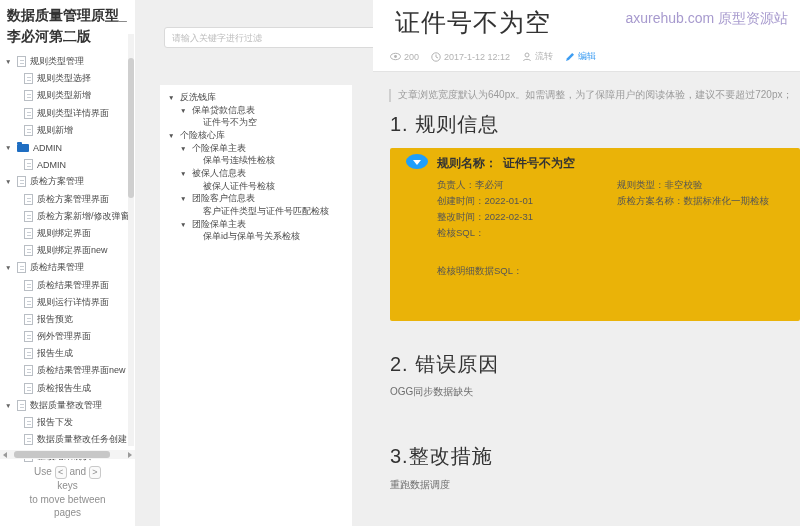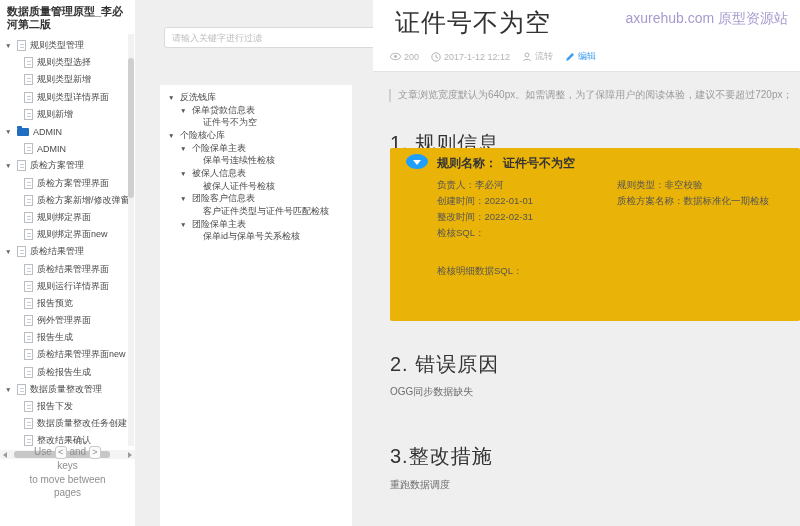--- a/index.html
+++ b/index.html
@@ -2,40 +2,40 @@
 <html><head>
 <meta charset="utf-8">
 <style>
   * { margin:0; padding:0; box-sizing:border-box; }
   html,body { width:800px; height:526px; }
   body { font-family:"Liberation Sans","DejaVu Sans",sans-serif; background:#efefef; overflow:hidden; }
   #app { position:relative; width:800px; height:526px; }
 
   
   #sidebar { position:absolute; left:0; top:0; width:135px; height:526px; background:#fff; overflow:hidden; }
-  .sb-title { padding:5px 6px 2px 7px; font-size:11px; font-weight:bold; color:#333; line-height:13px; }
+  .sb-title { padding:5px 6px 2px 7px; font-size:14px; font-weight:bold; color:#333; line-height:21px; }
   .sb-tree { margin-top:4px; }
   .s-row { height:17.2px; display:flex; align-items:center; white-space:nowrap; overflow:hidden; cursor:default; }
   .s-row .lbl { font-size:9px; color:#4a4a4a; margin-left:4px; }
   .lvl0 { padding-left:5px; }
   .lvl1 { padding-left:24px; }
   .arr { width:12px; font-size:6.5px; color:#666; flex:0 0 12px; }
   .ic-file { width:9px; height:11px; flex:0 0 9px; border:1px solid #b9bec4; background:
       linear-gradient(#c9ced4,#c9ced4) 2px 3px/4px 1px no-repeat,
       linear-gradient(#c9ced4,#c9ced4) 2px 6px/4px 1px no-repeat,#fff; }
   .ic-folder { width:12px; height:8px; flex:0 0 12px; background:#1f6ec2; border-radius:1px; position:relative; }
   .ic-folder::before { content:""; position:absolute; top:-2px; left:0; width:5px; height:2px; background:#1f6ec2; border-radius:1px 1px 0 0; }
   #sb-vscroll { position:absolute; right:1px; top:34px; width:6px; height:412px; background:#f2f2f2; }
   #sb-vscroll .thumb { position:absolute; top:24px; left:0; width:6px; height:140px; background:#cfcfcf; border-radius:3px; }
   #sb-hscroll { position:absolute; left:0; top:450px; width:135px; height:9px; background:#f4f4f4; }
   #sb-hscroll .thumb { position:absolute; left:14px; top:1px; width:96px; height:7px; background:#c7c7c7; border-radius:3px; }
   .h-arr { position:absolute; top:1.5px; width:0; height:0; border-top:3px solid transparent; border-bottom:3px solid transparent; }
   .h-arr.left { left:3px; border-right:4px solid #9a9a9a; }
   .h-arr.right { right:3px; border-left:4px solid #9a9a9a; }
-  #sb-footer { position:absolute; left:0; top:445px; width:135px; text-align:center; font-size:10px; color:#8f8f8f; line-height:13.5px; }
+  #sb-footer { position:absolute; left:0; top:465px; width:135px; text-align:center; font-size:10px; color:#8f8f8f; line-height:13.5px; }
   .key { display:inline-block; min-width:12px; padding:0 2px; border:1px solid #c9c9c9; border-radius:3px; background:#fafafa; font-size:9px; line-height:11px; color:#8f8f8f; }
 
   
   .filter-input { position:absolute; left:164px; top:27px; width:212px; height:21px; border:1px solid #dadada; border-radius:3px; background:#fff; font-size:9px; padding:0 7px; color:#555; outline:none; font-family:inherit; }
   .filter-input::placeholder { color:#bdbdbd; }
   #tree-panel { position:absolute; left:160px; top:85px; width:192px; height:441px; background:#fff; padding-top:6px; overflow:hidden; }
   .m-row { height:12.7px; display:flex; align-items:center; white-space:nowrap; cursor:default; }
   .m-row .lbl { font-size:9px; color:#4a4a4a; }
   .mlvl0 { padding-left:8px; }
   .mlvl1 { padding-left:20px; }
@@ -49,21 +49,21 @@
   .meta { position:absolute; left:17px; top:50px; display:flex; align-items:center; font-size:9px; color:#b3b3b3; }
   .meta .seg { display:flex; align-items:center; margin-right:12px; }
   .meta svg { margin-right:3px; display:block; }
   .meta .edit { color:#3d9df2; cursor:pointer; }
 
   #doc-body { position:absolute; left:373px; top:73px; width:427px; height:453px; }
   .notice { position:absolute; left:16px; top:15px; display:flex; align-items:center; }
   .notice .bar { width:2px; height:13px; background:#cfcfcf; margin-right:7px; }
   .notice .txt { font-size:10px; color:#9b9b9b; }
   .h-sec { position:absolute; left:17px; font-size:20px; color:#333; letter-spacing:1px; }
-  #h1 { top:38px;margin-top:19px; }
+  #h1 { top:38px; }
   #h2 { top:278px; }
   #h3 { top:370px; }
   .sec-body { position:absolute; left:17px; font-size:10px; color:#6e6e6e; }
   #body2 { top:312px; }
   #body3 { top:405px; }
 
   #rule-card { position:absolute; left:17px; top:75px; width:410px; height:173px; background:#eab308; border-radius:2px; }
   .badge { position:absolute; left:16px; top:6px; width:22px; height:15px; background:#1e9ffb; border-radius:50%; display:flex; align-items:center; justify-content:center; }
   .badge .chev { width:0; height:0; border-left:4px solid transparent; border-right:4px solid transparent; border-top:5px solid #fff; margin-top:1px; }
   .card-name { position:absolute; left:47px; top:7px; font-size:12px; font-weight:bold; color:#333; }

